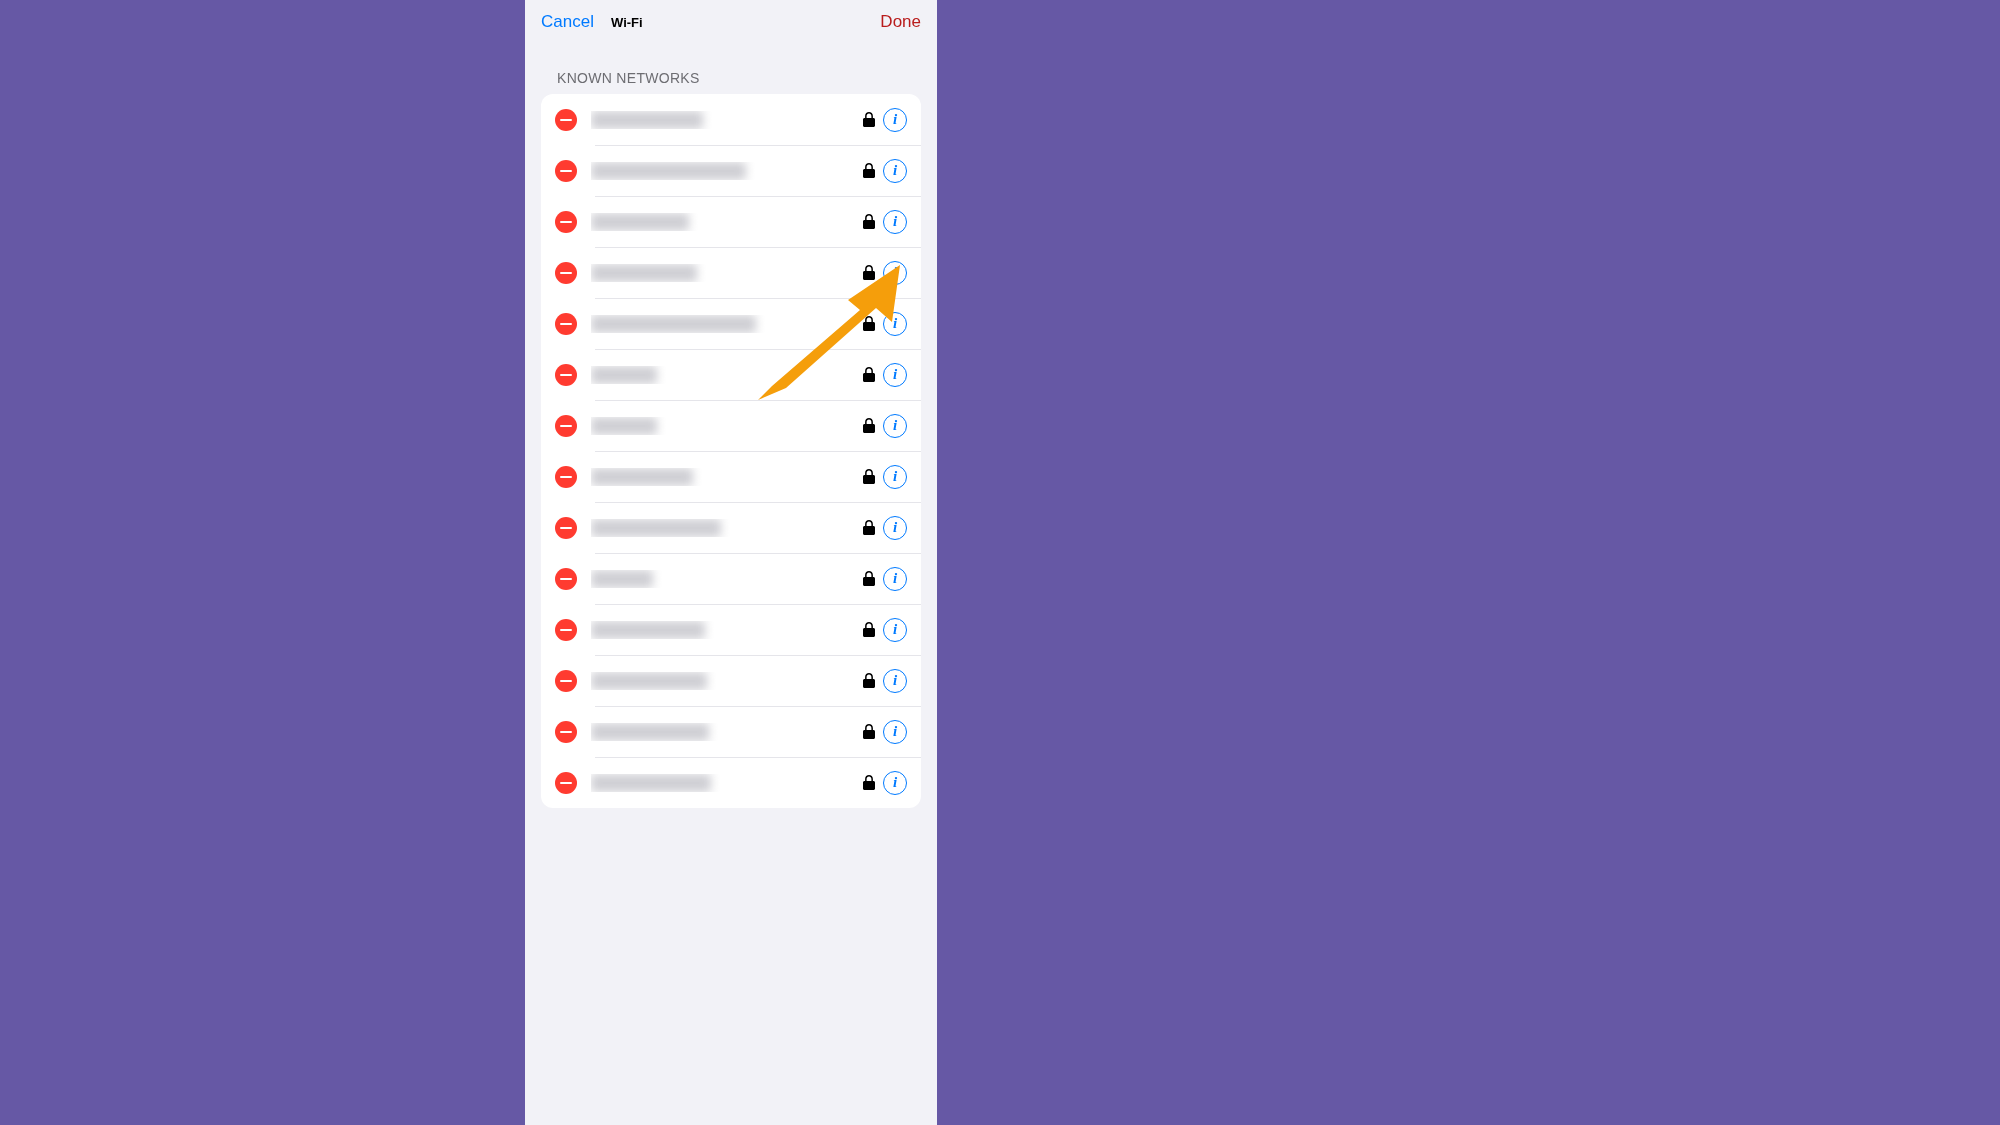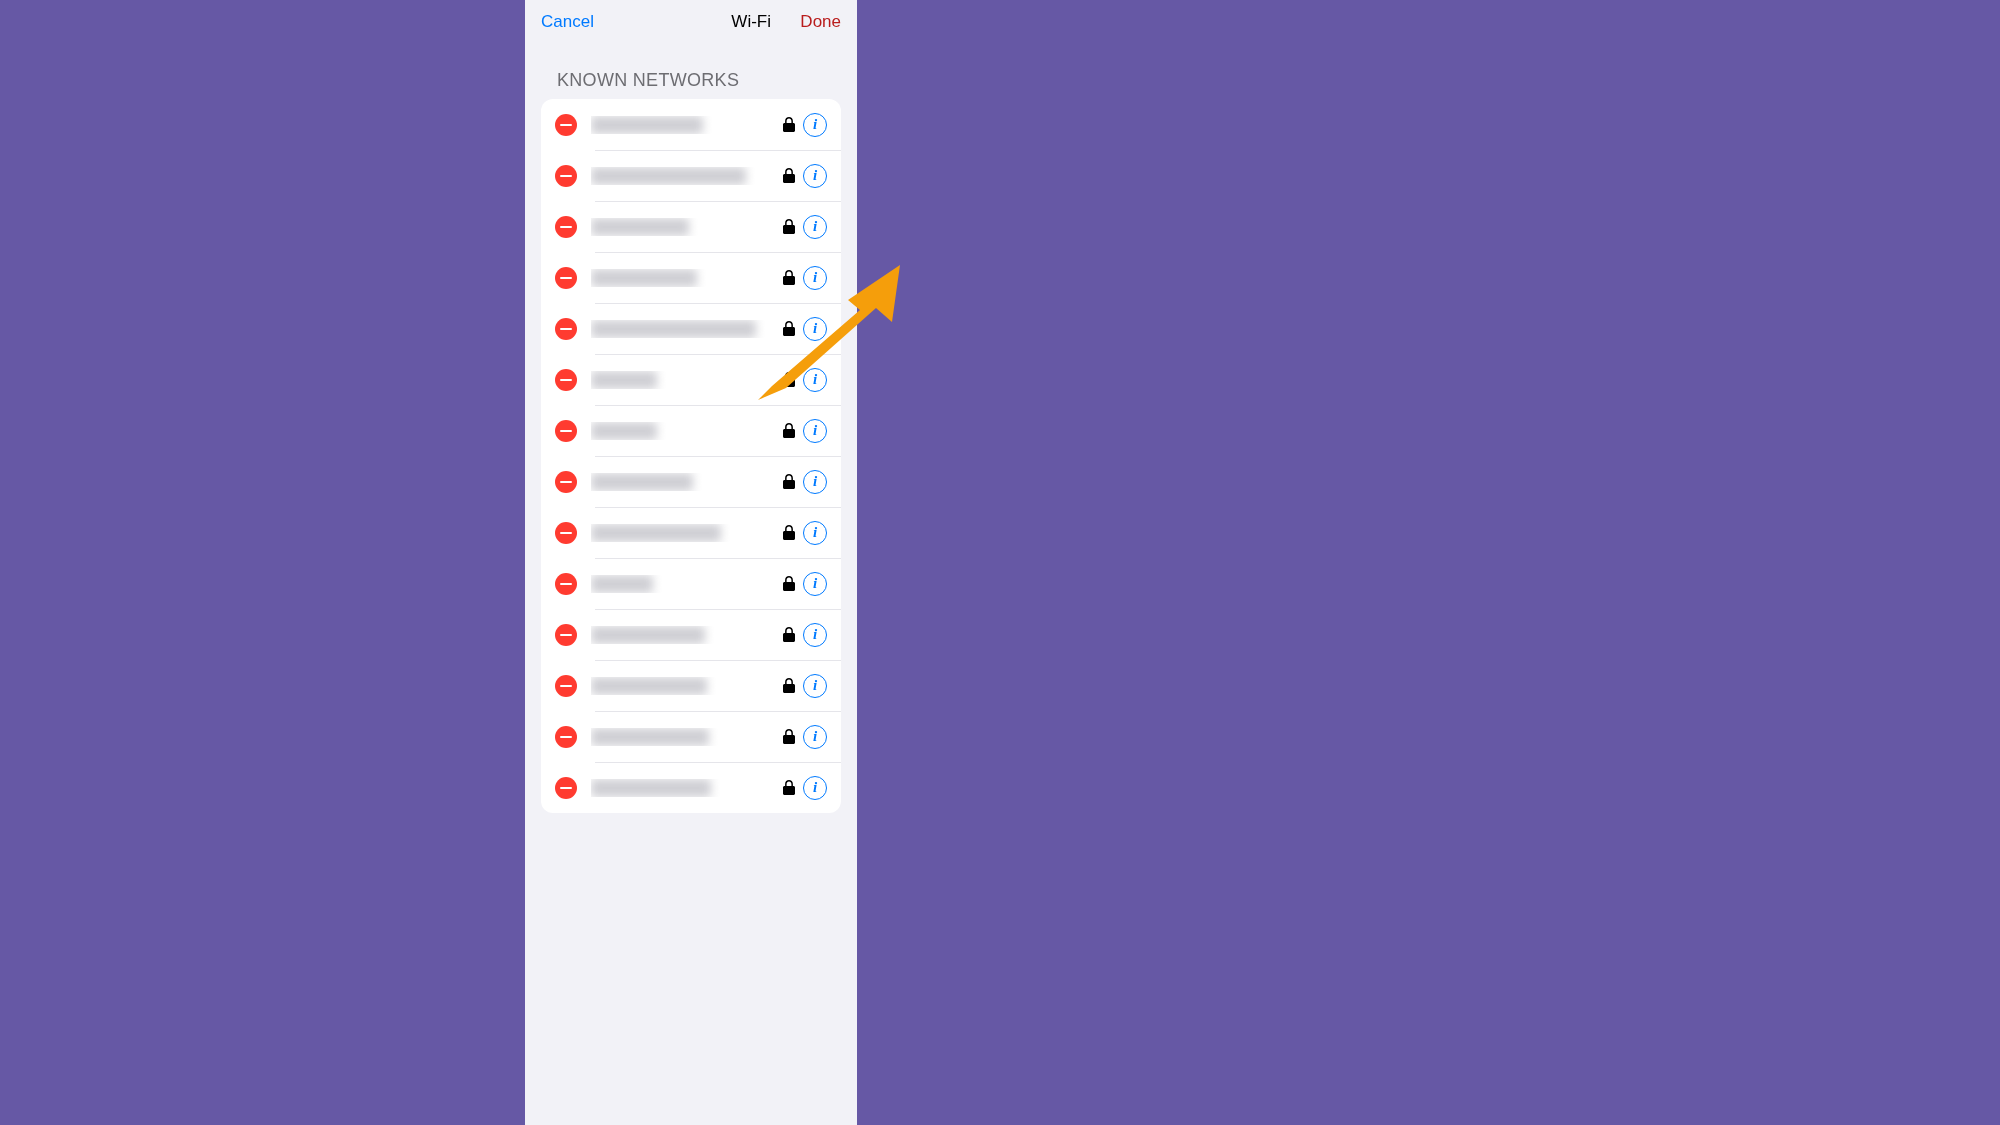--- a/index.html
+++ b/index.html
@@ -8,48 +8,48 @@
     height: 1125px;
     background: #6658a5;
     font-family: -apple-system, "Helvetica Neue", Helvetica, Arial, sans-serif;
     overflow: hidden;
     position: relative;
   }
   .phone {
     position: absolute;
     left: 525px;
     top: 0;
-    width: 332px;
+    width: 412px;
     height: 1125px;
     background: #f2f2f7;
     overflow: hidden;
   }
   .navbar {
     height: 44px;
     display: flex;
     align-items: center;
     justify-content: space-between;
     padding: 0 16px;
     background: #f2f2f7;
   }
   .nav-left, .nav-right {
     font-size: 17px;
     min-width: 70px;
   }
   .nav-left { color: #007aff; text-align: left; }
   .nav-right { color: #b91c1c; text-align: right; }
   .nav-title {
-    font-size: 17px;
-    font-weight: 400;
+    font-size: 13px;
+    font-weight: 700;
     color: #000;
     flex: 1;
-    text-align: right;
+    text-align: left;
   }
   .section-header {
-    font-size: 18px;
+    font-size: 14px;
     color: #6d6d72;
     letter-spacing: 0.3px;
     padding: 26px 32px 8px 32px;
   }
   .card {
     background: #fff;
     border-radius: 12px;
     margin: 0 16px;
     overflow: hidden;
   }

